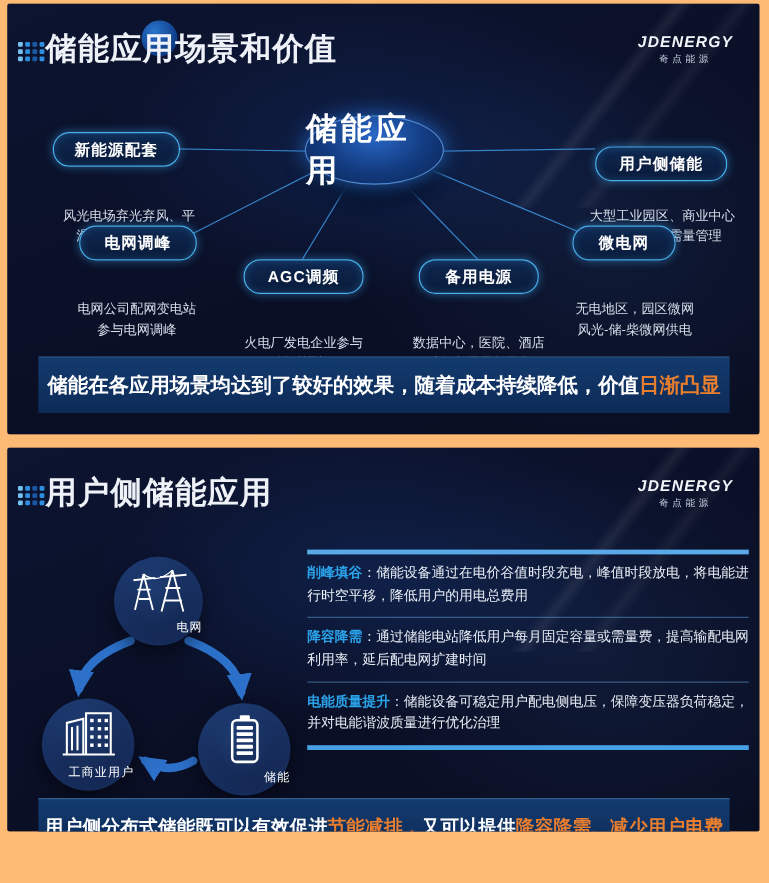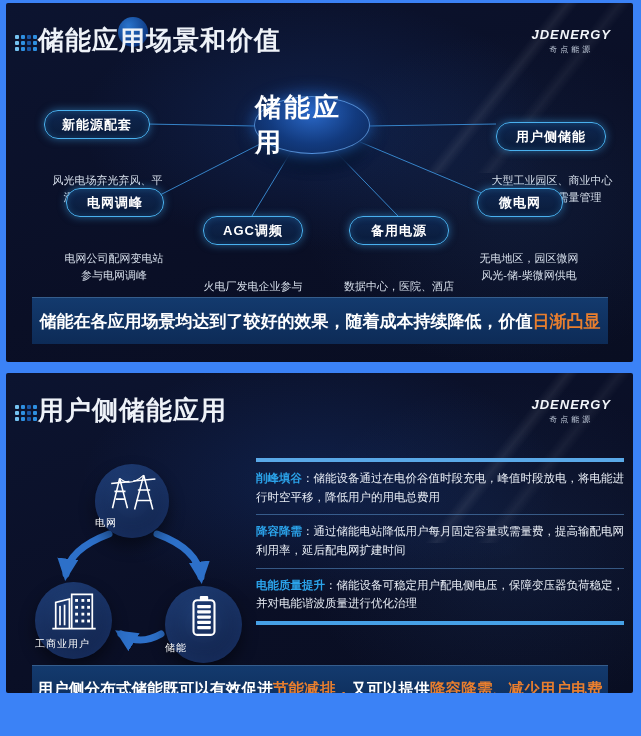--- a/index.html
+++ b/index.html
@@ -1,17 +1,17 @@
 <!DOCTYPE html>
 <html><head>
 <meta charset="utf-8">
 <style>
   html,body{margin:0;padding:0;}
   body{font-family:"Liberation Sans","DejaVu Sans",sans-serif;}
-  .page{position:relative;width:641px;height:736px;background:#3b82f6;overflow:hidden;}
+  .page{position:relative;width:641px;height:736px;background:#fdba74;overflow:hidden;}
   .slide{position:absolute;left:6px;width:627px;background:#0a0f26;overflow:hidden;border-radius:2px;
          background-image:
            radial-gradient(ellipse 340px 180px at 50% 34%, rgba(35,95,200,.20), rgba(0,0,0,0) 70%),
            radial-gradient(ellipse 300px 240px at 80% 55%, rgba(55,105,175,.13), rgba(0,0,0,0) 70%),
            linear-gradient(160deg,#0c1430 0%, #0a0f26 55%, #090e22 100%);}
   #slide1{top:3px;height:359px;}
   #slide2{top:373px;height:320px;}
   .streaks{position:absolute;right:0;top:0;width:240px;height:170px;pointer-events:none;
            background:linear-gradient(128deg, rgba(255,255,255,0) 44%, rgba(255,255,255,.07) 47%, rgba(255,255,255,0) 50%,
                       rgba(255,255,255,0) 58%, rgba(255,255,255,.05) 61%, rgba(255,255,255,0) 64%);}
@@ -53,21 +53,21 @@
   #slide2 .banner{top:292px;font-size:15.5px;letter-spacing:.2px;}
   .hl{color:#e87e2e;}
   
   .circ{position:absolute;border-radius:50%;z-index:2;
         background:radial-gradient(circle at 42% 30%, #1e3c72, #12234b 78%);
         box-shadow:0 8px 16px rgba(0,0,0,.45), inset 0 0 18px rgba(45,95,175,.28);}
   #c-grid{left:89px;top:91px;width:74px;height:74px;}
   #c-user{left:29px;top:209px;width:77px;height:77px;}
   #c-stor{left:159px;top:213px;width:77px;height:77px;}
   .circ svg{position:absolute;left:50%;transform:translateX(-50%);top:9px;}
-  .circ-label{position:absolute;left:0;bottom:8px;width:100%;text-align:left;
+  .circ-label{position:absolute;left:0;bottom:8px;width:100%;text-align:right;
               font-size:10px;color:#fff;letter-spacing:1px;}
   .flows{position:absolute;left:0;top:0;z-index:1;}
   
   .panel{position:absolute;left:250px;top:85px;width:368px;z-index:2;
          border-top:4px solid #5aa9e8;border-bottom:4px solid #46a0e6;}
   .bullet{padding:7px 0 8px;border-bottom:1px solid rgba(95,155,215,.5);
           font-size:11.5px;line-height:1.62;color:#e8edf5;}
   .bullet:last-child{border-bottom:none;}
   .bh{color:#2ba3ea;font-weight:bold;}
 </style>

